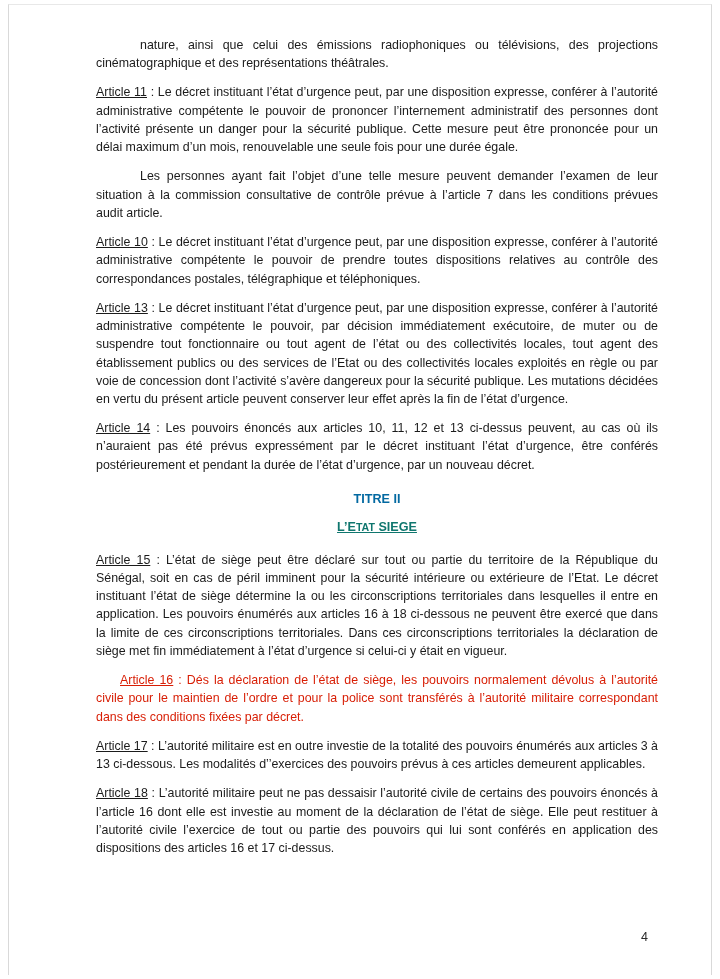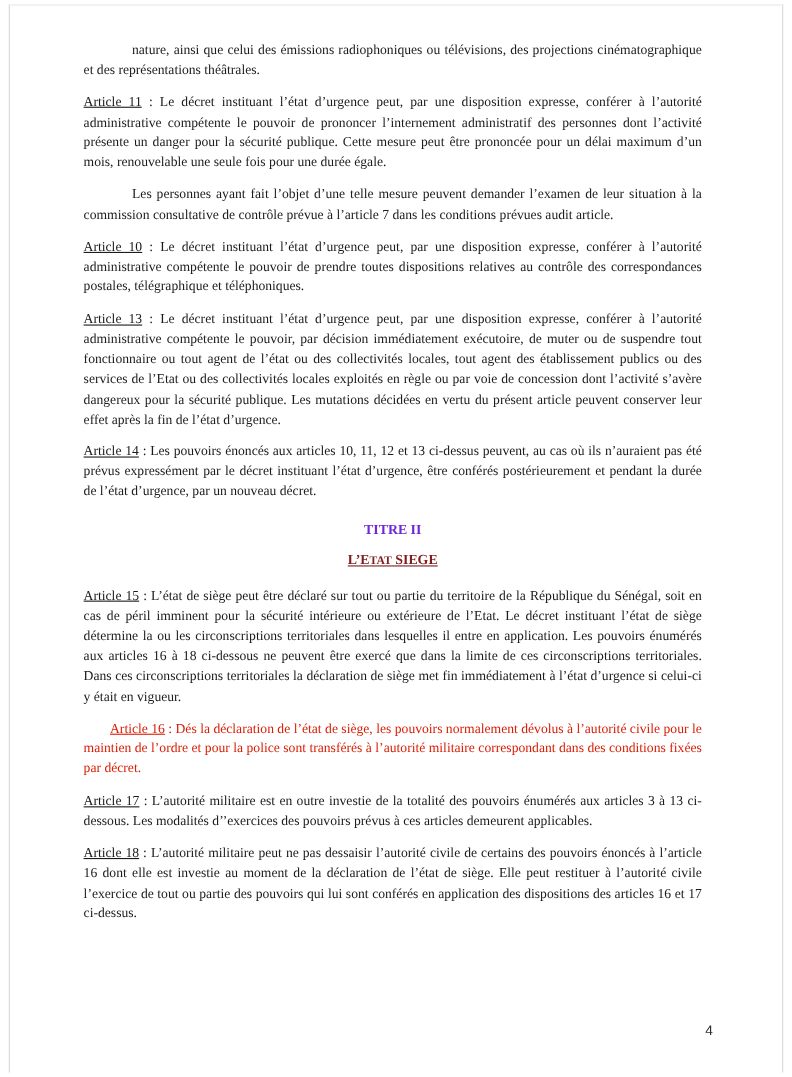--- a/index.html
+++ b/index.html
@@ -25,24 +25,23 @@
     top: 4px;
     right: 8px;
     bottom: 4px;
     border-left: 1px solid #d9d9d9;
     border-right: 1px solid #d9d9d9;
     border-top: 1px solid #e8e8e8;
     pointer-events: none;
   }
   .content {
     position: absolute;
-    left: 76px;
+    left: 96px;
     top: 36px;
     width: 562px;
-    font-family: Liberation Serif, serif;
   }
   p {
     margin: 0 0 11px 0;
     font-size: 12.4px;
     line-height: 1.47;
     color: #1b1b1b;
     text-align: justify;
   }
   p.indent-first {
     text-indent: 44px;
@@ -59,28 +58,28 @@
     margin-left: 24px;
   }
   .center {
     text-align: center;
     margin: 0;
     line-height: 1.5;
   }
   .title-2 {
     font-weight: bold;
     font-size: 12.6px;
-    color: #6d28d9;
+    color: #0369a1;
     margin-top: 16px;
     margin-bottom: 9px;
   }
   .subtitle {
     font-weight: bold;
     font-size: 12.6px;
-    color: #7f1d1d;
+    color: #0f766e;
     margin-bottom: 14px;
     text-decoration: underline;
   }
   .smallcaps {
     font-size: 10.6px;
   }
   .page-number {
     position: absolute;
     right: 72px;
     top: 930px;

